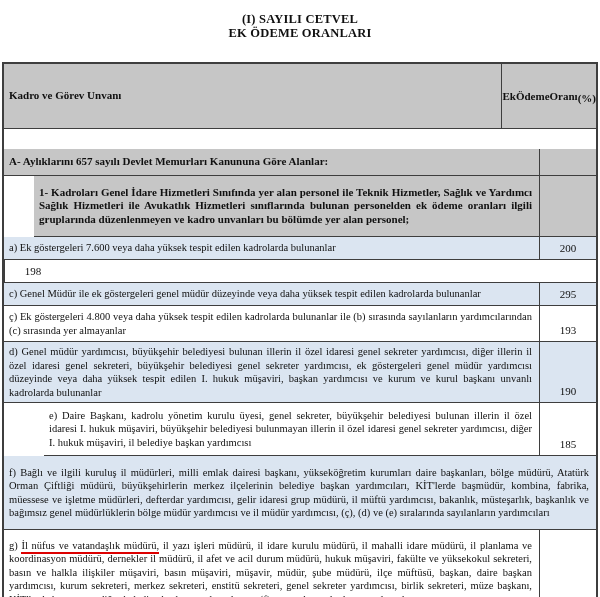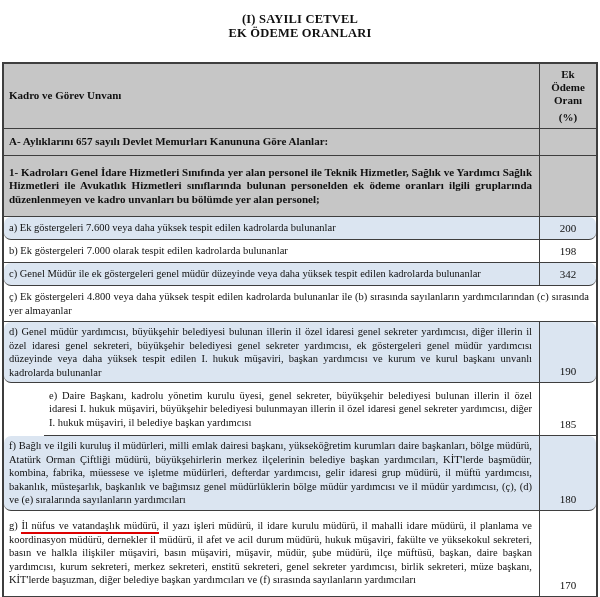--- a/index.html
+++ b/index.html
@@ -9,37 +9,37 @@
   }
   .page{position:relative;width:600px;height:597px;overflow:hidden;}
   .titles{padding-top:12px;text-align:center;}
   .title-line{font-weight:bold;font-size:12.5px;line-height:14px;letter-spacing:.2px;}
   .cetvel{
     margin:22px 2px 0 2px;
     border:2px solid #3e3e3e;border-bottom:none;
   }
   .row{display:flex;box-sizing:border-box;border-bottom:1.5px solid #3e3e3e;background:#ffffff;}
   .row.gray{background:#c6c6c6;}
-  .row.shaded{background:#dbe5f1;border-radius:7px;}
+  .row.shaded{background:#dbe5f1;}
   .label{
     flex:1 1 auto;box-sizing:border-box;min-width:0;
     display:flex;align-items:center;
     padding:3px 7px 3px 5px;
     font-size:10.5px;line-height:13.5px;
   }
   .label .txt{width:100%;text-align:justify;}
   .label.bold{font-weight:bold;font-size:11px;}
   .value{
     flex:0 0 57px;box-sizing:border-box;
     border-left:1.5px solid #3e3e3e;
     display:flex;align-items:flex-end;justify-content:center;
     font-size:11px;line-height:13px;padding-bottom:4px;
   }
   .value.center{align-items:center;padding-bottom:0;}
-  .hdr-col2{flex-direction:column;font-weight:bold;}
+  .hdr-col2{flex-direction:row;font-weight:bold;}
   .hdr-col2 div{line-height:13px;}
   .hdr-col2 .pct{margin-top:4px;}
   .hdr-label{font-weight:bold;font-size:11px;}
   .red-underline{border-bottom:2px solid #dd0000;padding-bottom:1px;}
 </style>
 </head>
 <body>
 
 <div class="page">
 
@@ -55,80 +55,77 @@
         <div class="txt">Kadro ve Görev Unvanı</div>
       </div>
       <div class="value center hdr-col2">
         <div>Ek</div>
         <div>Ödeme</div>
         <div>Oranı</div>
         <div class="pct">(%)</div>
       </div>
     </div>
 
-    <div class="row gray" style="min-height:27px;">
+    <div class="row gray" style="min-height:27px;margin-top:20px;">
       <div class="label bold">
         <div class="txt">A- Aylıklarını 657 sayılı Devlet Memurları Kanununa Göre Alanlar:</div>
       </div>
       <div class="value"></div>
     </div>
 
-    <div class="row gray" style="min-height:61px;">
+    <div class="row gray" style="min-height:61px;margin-left:30px;">
       <div class="label bold">
         <div class="txt">1- Kadroları Genel İdare Hizmetleri Sınıfında yer alan personel ile Teknik Hizmetler, Sağlık ve Yardımcı Sağlık Hizmetleri ile Avukatlık Hizmetleri sınıflarında bulunan personelden ek ödeme oranları ilgili gruplarında düzenlenmeyen ve kadro unvanları bu bölümde yer alan personel;</div>
       </div>
       <div class="value"></div>
     </div>
 
     <div class="row shaded" style="min-height:23px;">
       <div class="label">
         <div class="txt">a) Ek göstergeleri 7.600 veya daha yüksek tespit edilen kadrolarda bulunanlar</div>
       </div>
       <div class="value">200</div>
     </div>
 
     <div class="row" style="min-height:23px;">
-      <div class="label">
-        <div class="txt">b) Ek göstergeleri 7.000 olarak tespit edilen kadrolarda bulunanlar</div>
-      </div>
       <div class="value">198</div>
     </div>
 
     <div class="row shaded" style="min-height:23px;justify-content:center;">
       <div class="label">
         <div class="txt">c) Genel Müdür ile ek göstergeleri genel müdür düzeyinde veya daha yüksek tespit edilen kadrolarda bulunanlar</div>
       </div>
-      <div class="value">342</div>
+      <div class="value">295</div>
     </div>
 
     <div class="row" style="min-height:36px;">
       <div class="label">
         <div class="txt">ç) Ek göstergeleri 4.800 veya daha yüksek tespit edilen kadrolarda bulunanlar ile (b) sırasında sayılanların yardımcılarından (c) sırasında yer almayanlar</div>
       </div>
+      <div class="value">193</div>
     </div>
 
     <div class="row shaded" style="min-height:56px;">
       <div class="label">
         <div class="txt">d) Genel müdür yardımcısı, büyükşehir belediyesi bulunan illerin il özel idaresi genel sekreter yardımcısı, diğer illerin il özel idaresi genel sekreteri, büyükşehir belediyesi genel sekreter yardımcısı, ek göstergeleri genel müdür yardımcısı düzeyinde veya daha yüksek tespit edilen I. hukuk müşaviri, başkan yardımcısı ve kurum ve kurul başkanı unvanlı kadrolarda bulunanlar</div>
       </div>
       <div class="value">190</div>
     </div>
 
     <div class="row" style="min-height:53px;margin-left:40px;">
       <div class="label">
         <div class="txt">e) Daire Başkanı, kadrolu yönetim kurulu üyesi, genel sekreter, büyükşehir belediyesi bulunan illerin il özel idaresi I. hukuk müşaviri, büyükşehir belediyesi bulunmayan illerin il özel idaresi genel sekreter yardımcısı, diğer I. hukuk müşaviri, il belediye başkan yardımcısı</div>
       </div>
       <div class="value">185</div>
     </div>
 
     <div class="row shaded" style="min-height:74px;">
       <div class="label">
         <div class="txt">f) Bağlı ve ilgili kuruluş il müdürleri, milli emlak dairesi başkanı, yükseköğretim kurumları daire başkanları, bölge müdürü, Atatürk Orman Çiftliği müdürü, büyükşehirlerin merkez ilçelerinin belediye başkan yardımcıları, KİT'lerde başmüdür, kombina, fabrika, müessese ve işletme müdürleri, defterdar yardımcısı, gelir idaresi grup müdürü, il müftü yardımcısı, bakanlık, müsteşarlık, başkanlık ve bağımsız genel müdürlüklerin bölge müdür yardımcısı ve il müdür yardımcısı, (ç), (d) ve (e) sıralarında sayılanların yardımcıları</div>
       </div>
-      <div class="value">180</div>
     </div>
 
     <div class="row" style="min-height:86px;">
       <div class="label">
         <div class="txt"><span>g) </span><span class="red-underline">İl nüfus ve vatandaşlık müdürü,</span><span> il yazı işleri müdürü, il idare kurulu müdürü, il mahalli idare müdürü, il planlama ve koordinasyon müdürü, dernekler il müdürü, il afet ve acil durum müdürü, hukuk müşaviri, fakülte ve yüksekokul sekreteri, basın ve halkla ilişkiler müşaviri, basın müşaviri, müşavir, müdür, şube müdürü, ilçe müftüsü, başkan, daire başkan yardımcısı, kurum sekreteri, merkez sekreteri, enstitü sekreteri, genel sekreter yardımcısı, birlik sekreteri, müze başkanı, KİT'lerde başuzman, diğer belediye başkan yardımcıları ve (f) sırasında sayılanların yardımcıları</span></div>
       </div>
       <div class="value">170</div>
     </div>
 
     <div class="row shaded" style="min-height:14px;">

